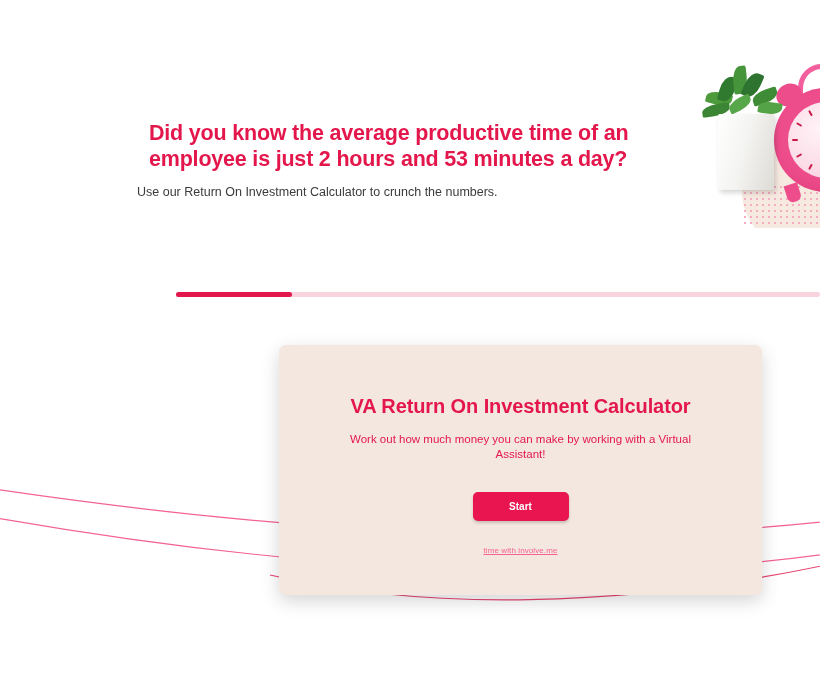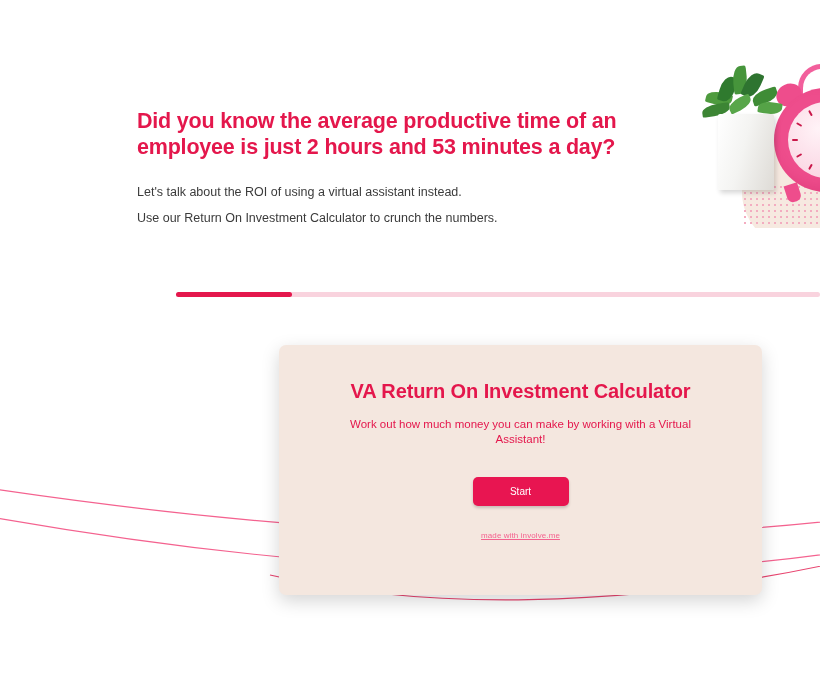--- a/index.html
+++ b/index.html
@@ -29,21 +29,21 @@
 
   
   .hero {
     position: absolute;
     left: 137px;
     top: 108px;
     width: 520px;
     z-index: 3;
   }
   .hero-headline {
-    margin: 0;
+    margin: 12px;
     font-size: 21.5px;
     line-height: 26px;
     font-weight: bold;
     color: #E4174C;
     letter-spacing: -0.2px;
   }
   .hero-para {
     margin: 0;
     font-size: 12.5px;
     line-height: 17px;
@@ -176,21 +176,21 @@
     top: 345px;
     width: 483px;
     height: 250px;
     background: #F4E7DF;
     border-radius: 7px;
     box-shadow: 0 6px 18px rgba(0,0,0,0.17);
     z-index: 4;
   }
   .card-title {
     margin: 0;
-    padding-top: 35px;
+    padding-top: 50px;
     text-align: center;
     font-size: 20px;
     font-weight: bold;
     color: #E4174C;
     letter-spacing: -0.1px;
   }
   .card-subtitle {
     margin: 14px auto 0 auto;
     width: 360px;
     text-align: center;
@@ -203,21 +203,21 @@
     display: block;
     margin: 31px auto 0 auto;
     width: 96px;
     height: 29px;
     border: none;
     border-radius: 5px;
     background: #E81551;
     color: #ffffff;
     font-family: "Liberation Sans", sans-serif;
     font-size: 10px;
-    font-weight: normal;
+    font-weight: bold;
     cursor: pointer;
     box-shadow: 0 2px 3px rgba(0,0,0,0.18);
   }
   .made-with {
     display: block;
     margin: 25px auto 0 auto;
     text-align: center;
     font-size: 8px;
     color: #F4628F;
     text-decoration: underline;
@@ -228,21 +228,20 @@
 <body>
 
 <svg class="waves" viewBox="0 0 820 696" width="820" height="696" xmlns="http://www.w3.org/2000/svg">
   <path d="M -20 487 C 200 520, 520 556, 840 520" fill="none" stroke="#F4628F" stroke-width="1.2"></path>
   <path d="M -20 515 C 210 556, 540 596, 840 552" fill="none" stroke="#F4628F" stroke-width="1.2"></path>
   <path d="M 270 575 C 420 610, 620 610, 840 562" fill="none" stroke="#E8446F" stroke-width="1.2"></path>
 </svg>
 
 <div class="hero">
   <h1 class="hero-headline">Did you know the average productive time of an employee is just 2 hours and 53 minutes a day?</h1>
-  <p class="hero-para first">Let's talk about the ROI of using a virtual assistant instead.</p>
   <p class="hero-para second">Use our Return On Investment Calculator to crunch the numbers.</p>
 </div>
 
 <div class="decor">
   <div class="decor-beige-circle"></div>
   <div class="decor-dots"></div>
 
   <div>
     <div class="clock-handle"></div>
     <div class="clock-bell" style="left:76px; top:26px; transform:rotate(-25deg);"></div>
@@ -275,14 +274,14 @@
 </div>
 
 <div class="progress-track">
   <div class="progress-fill" style="width:18%;"></div>
 </div>
 
 <div class="card">
   <h2 class="card-title">VA Return On Investment Calculator</h2>
   <p class="card-subtitle">Work out how much money you can make by working with a Virtual Assistant!</p>
   <button class="start-button">Start</button>
-  <a class="made-with" href="#">made with involve.me</a>
+  <a class="made-with" href="#">time with involve.me</a>
 </div>
 
 </body></html>

